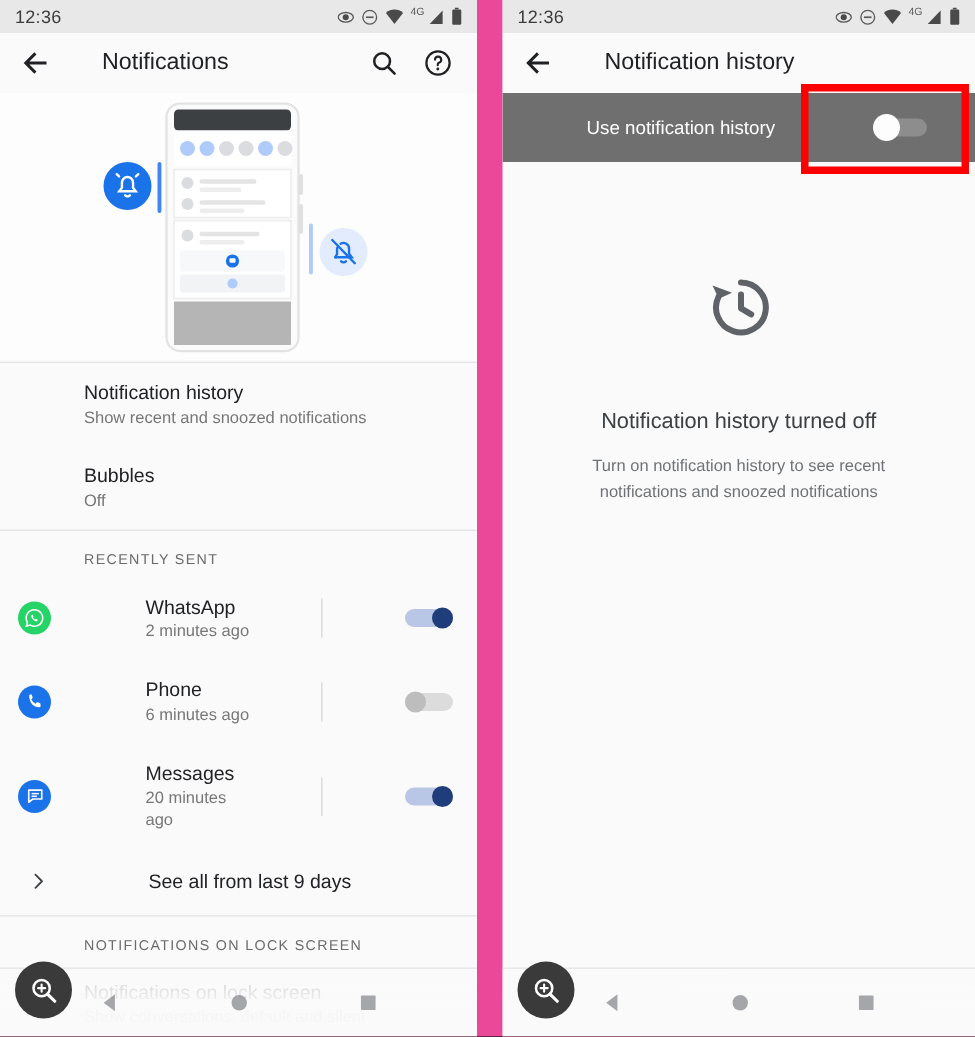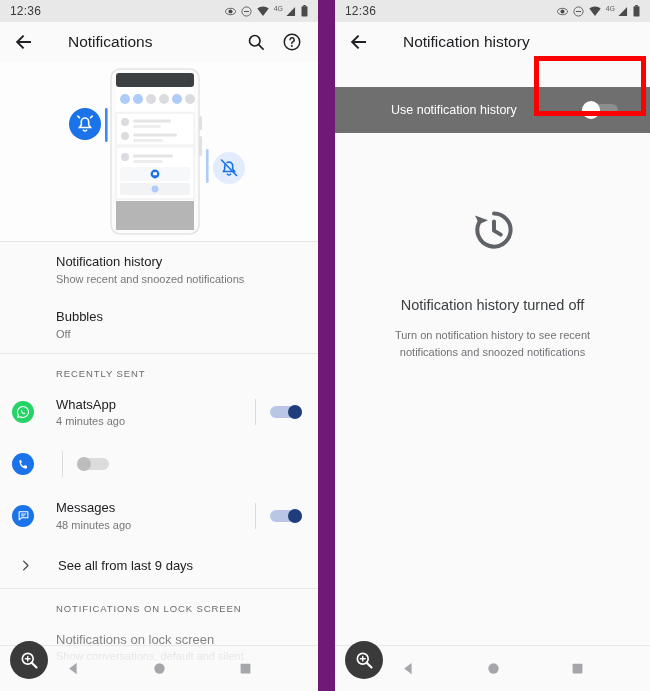--- a/index.html
+++ b/index.html
@@ -5,21 +5,21 @@
   * { box-sizing: border-box; margin: 0; padding: 0; }
   html, body {
     width: 650px; height: 691px;
     background: #000;
     font-family: "Liberation Sans", sans-serif;
     overflow: hidden;
   }
   .stage {
     position: relative;
     width: 650px; height: 691px;
-    background: #701a75;
+    background: #ec4899;
   }
 
   
   .panel {
     position: absolute;
     top: 0;
     height: 691px;
     background: #fafafa;
     overflow: hidden;
   }
@@ -106,21 +106,21 @@
   .row.simple { padding-left: 56px; }
 
   .hdr {
     font-size: 9.5px;
     letter-spacing: .9px;
     color: #6b6b6b;
     text-transform: uppercase;
     padding: 14px 16px 6px 56px;
   }
 
-  .applist .row { padding-left: 12px; }
+  .applist .row { padding-left: 12px; gap: 41px; }
   .appicon {
     width: 22px; height: 22px;
     flex: 0 0 22px;
     border-radius: 50%;
     margin-right: 22px;
     display: flex; align-items: center; justify-content: center;
   }
   .divider-v {
     width: 1px;
     height: 26px;
@@ -149,21 +149,20 @@
     display:flex; align-items:center; justify-content:center;
   }
 
   
   .greybar {
     height: 46px;
     background: #6f6f6f;
     display: flex;
     align-items: center;
     padding: 0 16px 0 56px;
-    margin-top: 25px;
   }
   .greybar .label {
     font-size: 12.5px;
     color: #ffffff;
   }
   .greybar .sw-big {
     margin-left: auto;
     position: relative;
     width: 36px; height: 18px; flex: 0 0 36px;
     margin-right: 16px;
@@ -363,53 +362,57 @@
 
       <div class="row">
         <span class="appicon" style="background:#25D366">
           <svg width="14" height="14" viewBox="0 0 24 24">
             <path d="M12 2.6A9.4 9.4 0 0 0 3.9 16.9L2.8 21.2l4.4-1.1A9.4 9.4 0 1 0 12 2.6z" fill="none" stroke="#fff" stroke-width="1.8"></path>
             <path d="M9.2 8.2c.3-.1.7 0 .9.4l.8 1.5c.1.3 0 .6-.2.8l-.4.4c.5 1 1.3 1.8 2.3 2.3l.4-.4c.2-.2.5-.3.8-.2l1.5.8c.4.2.5.6.4.9-.4.9-1.4 1.4-2.3 1.1-2.4-.7-4.4-2.7-5.1-5.1-.3-.9.1-1.9 1.1-2.3z" fill="#fff"></path>
           </svg>
         </span>
         <div class="texts">
           <div class="t1">WhatsApp</div>
-          <div class="t2">4 minutes ago</div>
+          <div class="t2">2 minutes ago</div>
         </div>
         <span class="divider-v"></span>
         <span class="sw on">
           <span class="track"></span>
             <span class="knob"></span>
         </span>
       </div>
 
       <div class="row">
         <span class="appicon" style="background:#1a73e8">
           <svg width="13" height="13" viewBox="0 0 24 24">
             <path d="M6.6 3.5c.6 0 1.1.4 1.3 1l.8 2.6c.2.6 0 1.2-.5 1.6l-1.2.9a12 12 0 0 0 5.4 5.4l.9-1.2c.4-.5 1-.7 1.6-.5l2.6.8c.6.2 1 .7 1 1.3v2.8c0 .8-.7 1.4-1.4 1.3C9.6 18.9 5.1 14.4 4.5 5.4c-.1-.8.5-1.5 1.3-1.5z" fill="#fff"></path>
           </svg>
         </span>
+        <div class="texts">
+          <div class="t1">Phone</div>
+          <div class="t2">6 minutes ago</div>
+        </div>
         <span class="divider-v"></span>
         <span class="sw off">
           <span class="track"></span>
             <span class="knob"></span>
         </span>
       </div>
 
       <div class="row">
         <span class="appicon" style="background:#1a73e8">
           <svg width="13" height="13" viewBox="0 0 24 24">
             <path d="M4 5h16v11H9l-5 4z" fill="none" stroke="#fff" stroke-width="2" stroke-linejoin="round"></path>
             <rect x="7.5" y="8.5" width="9" height="1.8" fill="#fff"></rect>
             <rect x="7.5" y="11.7" width="6.5" height="1.8" fill="#fff"></rect>
           </svg>
         </span>
         <div class="texts">
           <div class="t1">Messages</div>
-          <div class="t2">48 minutes ago</div>
+          <div class="t2">20 minutes ago</div>
         </div>
         <span class="divider-v"></span>
         <span class="sw on">
           <span class="track"></span>
             <span class="knob"></span>
         </span>
       </div>
 
       <div class="row" style="padding-left:12px;">
         <span class="chev">

